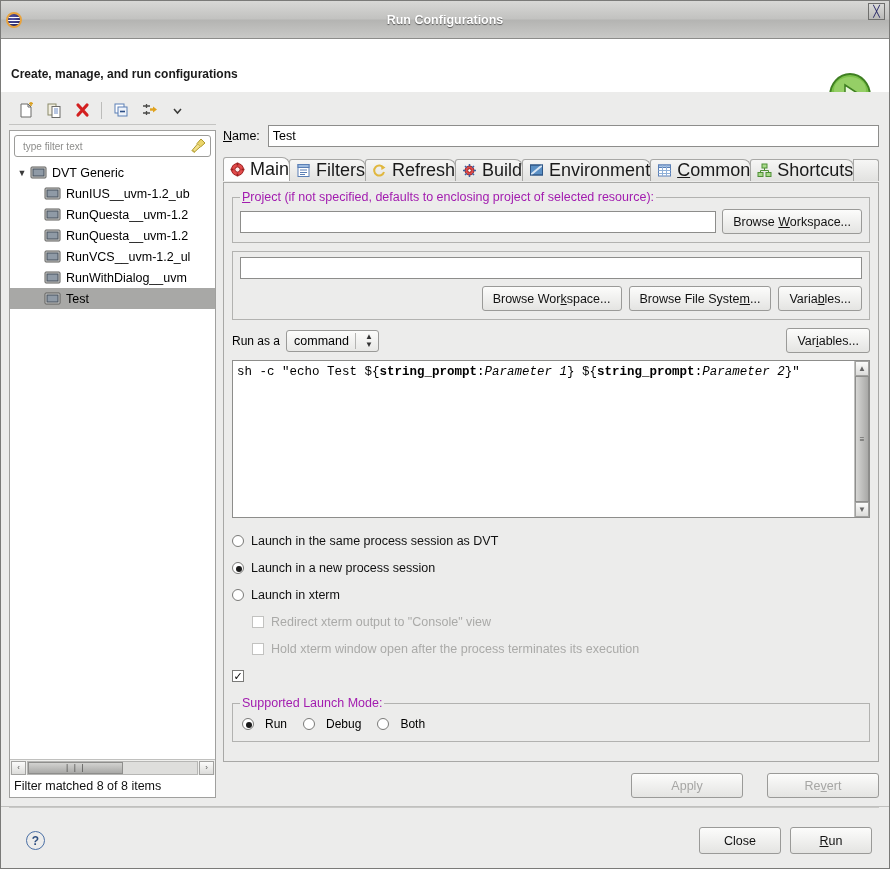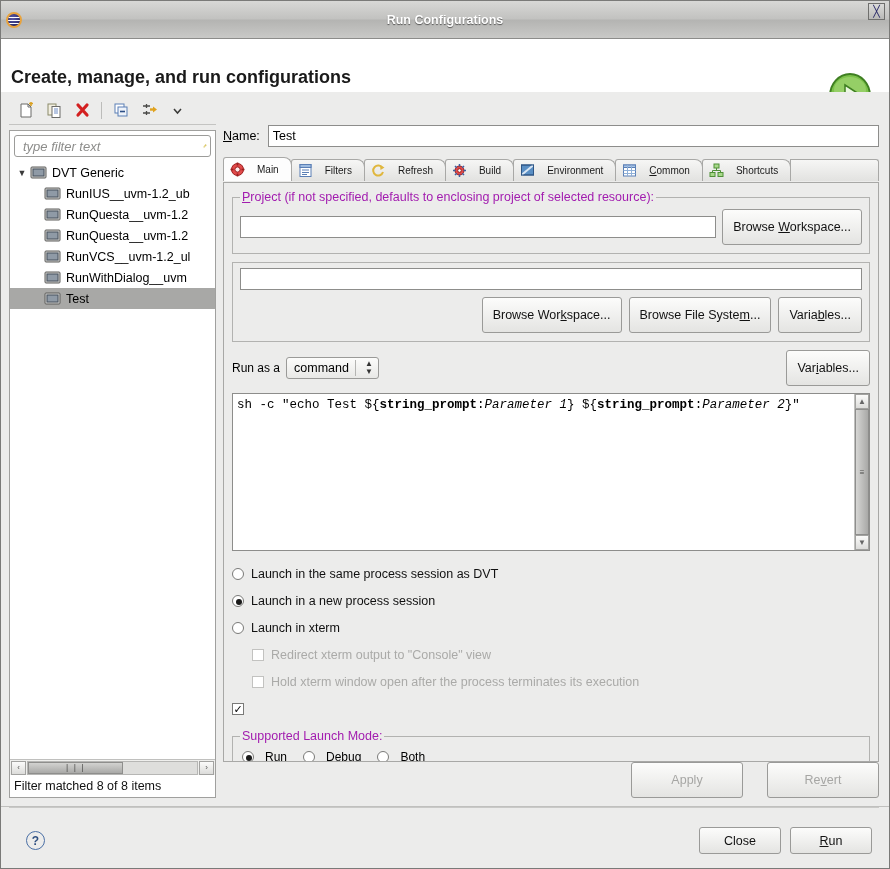--- a/index.html
+++ b/index.html
@@ -57,21 +57,21 @@
   }
 
   
   .header {
     height: 68px; background: #ffffff;
     border-bottom: 1px solid #a8a8a6;
     position: relative;
   }
   .header-title {
     position: absolute; left: 10px; top: 28px;
-    font-weight: bold; font-size: 18px; color: #1a1a1a;
+    font-weight: bold; font-size: 12px; color: #1a1a1a;
   }
   .header-run-icon {
     position: absolute; right: 17px; top: 33px;
     width: 44px; height: 52px;
   }
 
   
   .body {
     position: absolute; left: 0; right: 0; top: 91px; bottom: 62px;
     background: #ececeb;
@@ -100,24 +100,23 @@
     display: flex; flex-direction: column;
     overflow: hidden;
   }
   .filter-row { padding: 4px 4px 3px 4px; }
   .filter-box {
     height: 22px; border: 1px solid #9c9c9a; border-radius: 3px;
     background: #fff; display: flex; align-items: center;
     padding: 0 3px 0 6px;
   }
   .filter-input {
-    border: 0; outline: 0; flex: 1; font-size: 13px;
+    border: 0; outline: 0; flex: 1; font-size: 10px;
     font-family: "Liberation Sans", sans-serif; color: #555;
     background: transparent;
-    font-style: italic;
   }
   .filter-input::placeholder { color: #8d8d8b; }
 
   .tree { flex: 1; overflow: hidden; position: relative; padding-top: 2px; }
   .tnode {
     height: 21px; display: flex; align-items: center;
     white-space: nowrap; font-size: 12.5px; color: #000;
     padding-left: 4px; cursor: default;
   }
   .tnode.selected { background: #a8a8a6; }
@@ -161,25 +160,25 @@
   .name-row { display: flex; align-items: center; height: 24px; }
   .name-label { font-size: 12.5px; margin-right: 8px; }
   .name-input {
     flex: 1; height: 22px; border: 1px solid #8d8d8b; background: #fff;
     padding: 0 4px; font-size: 12.5px; font-family: "Liberation Sans", sans-serif;
     outline: none;
   }
 
   .tabs { display: flex; align-items: flex-end; height: 24px; margin-top: 9px; position: relative; z-index: 2; }
   .tab {
-    height: 22px; display: flex; align-items: center; gap: 12px;
-    padding: 0 12px 0 6px;
+    height: 22px; display: flex; align-items: center; gap: 5px;
+    padding: 0 0 0 6px;
     border: 1px solid #a8a8a6; border-bottom: none;
     background: linear-gradient(to bottom,#f6f6f5,#e2e2e0);
-    font-size: 10px; color: #1a1a1a;
+    font-size: 18px; color: #1a1a1a;
     border-top-left-radius: 3px; border-top-right-radius: 8px;
     margin-right: -1px; cursor: pointer; position: relative;
     white-space: nowrap;
   }
   .tab.active {
     background: #fdfdfd; height: 24px; z-index: 3;
     border-color: #a8a8a6;
   }
   .tabs-filler {
     flex: 1; height: 22px; border: 1px solid #a8a8a6; border-bottom: none;
@@ -204,21 +203,21 @@
 
   .txt {
     width: 100%; height: 22px; border: 1px solid #8d8d8b; background: #fff;
     font-size: 12.5px; padding: 0 4px; outline: none;
     font-family: "Liberation Sans", sans-serif;
   }
   .row { display: flex; align-items: center; gap: 6px; }
   .row-right { display: flex; justify-content: flex-end; gap: 7px; margin-top: 7px; }
 
   .btn {
-    height: 36px; padding: 0 10px;
+    height: 25px; padding: 0 10px;
     background: linear-gradient(to bottom,#fcfcfb,#e4e4e2);
     border: 1px solid #9a9a98; border-radius: 3px;
     font-size: 12.5px; color: #121212; cursor: pointer;
     font-family: "Liberation Sans", sans-serif;
     white-space: nowrap;
   }
   .btn:disabled, .btn.disabled { color: #a6a6a4; cursor: default; }
 
   .combo {
     height: 22px; padding: 0 2px 0 7px;

